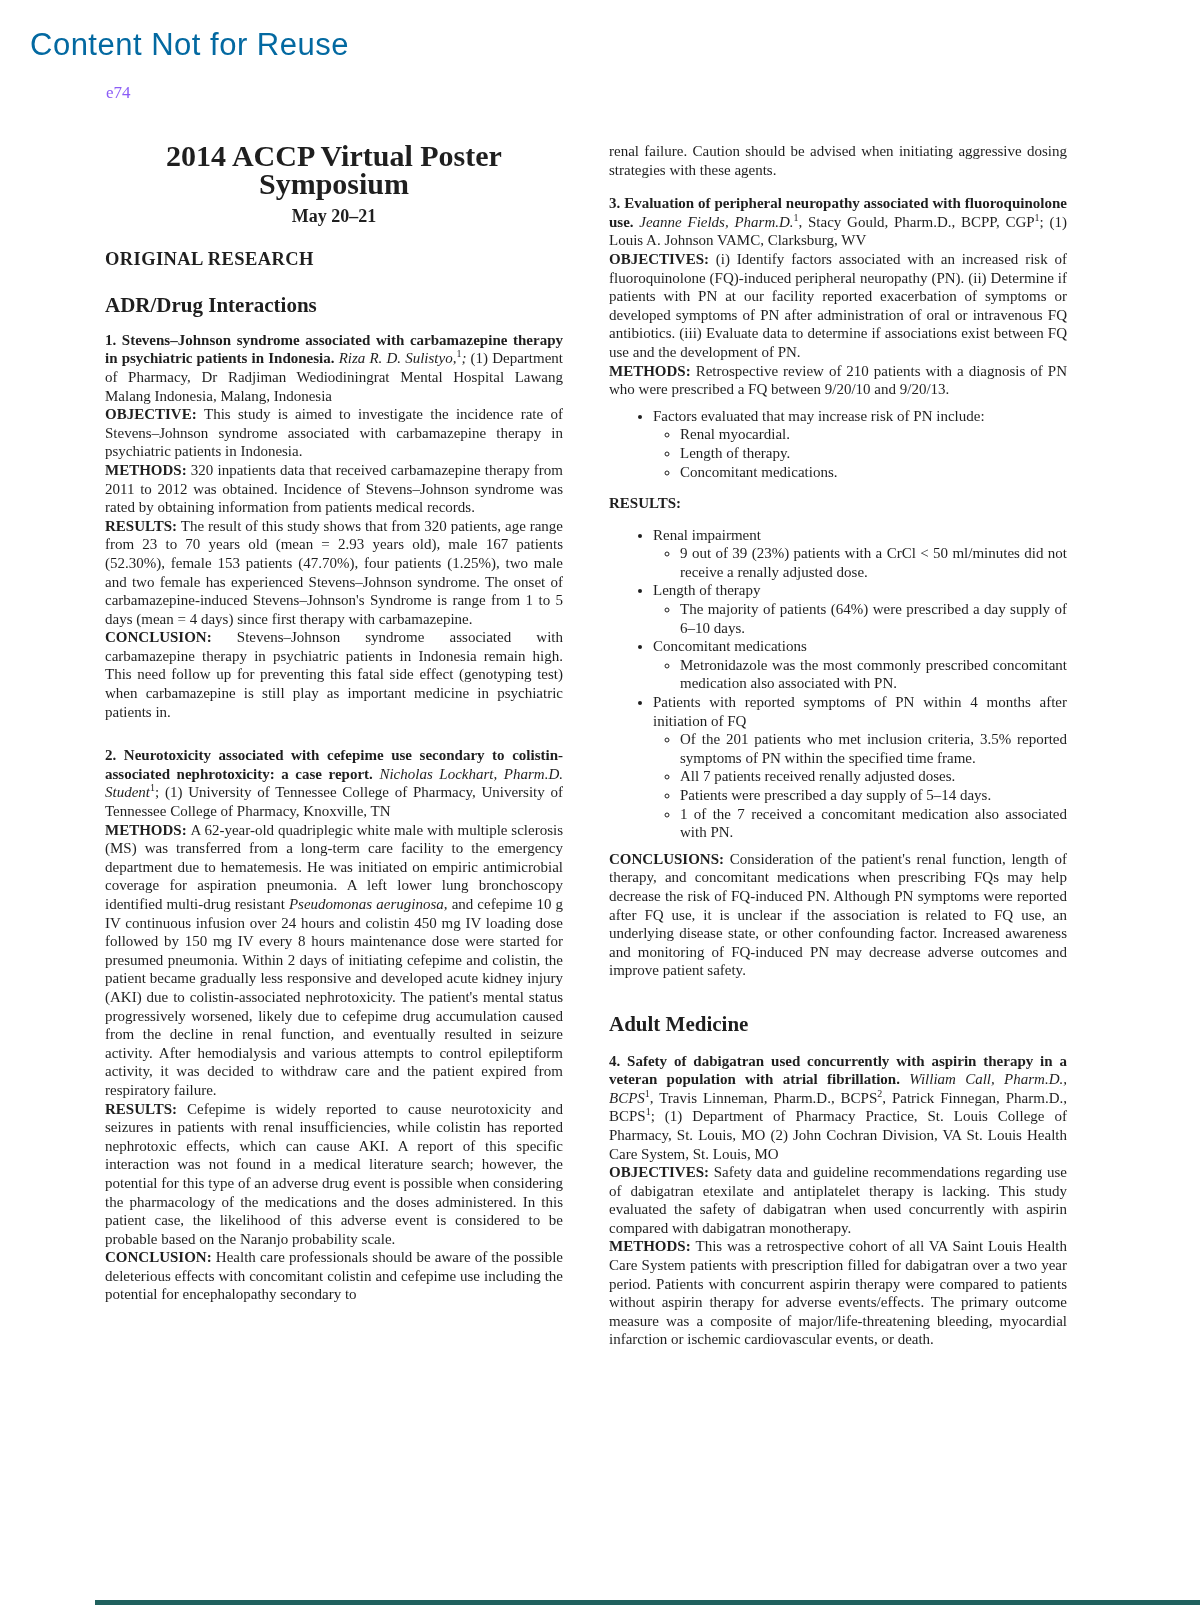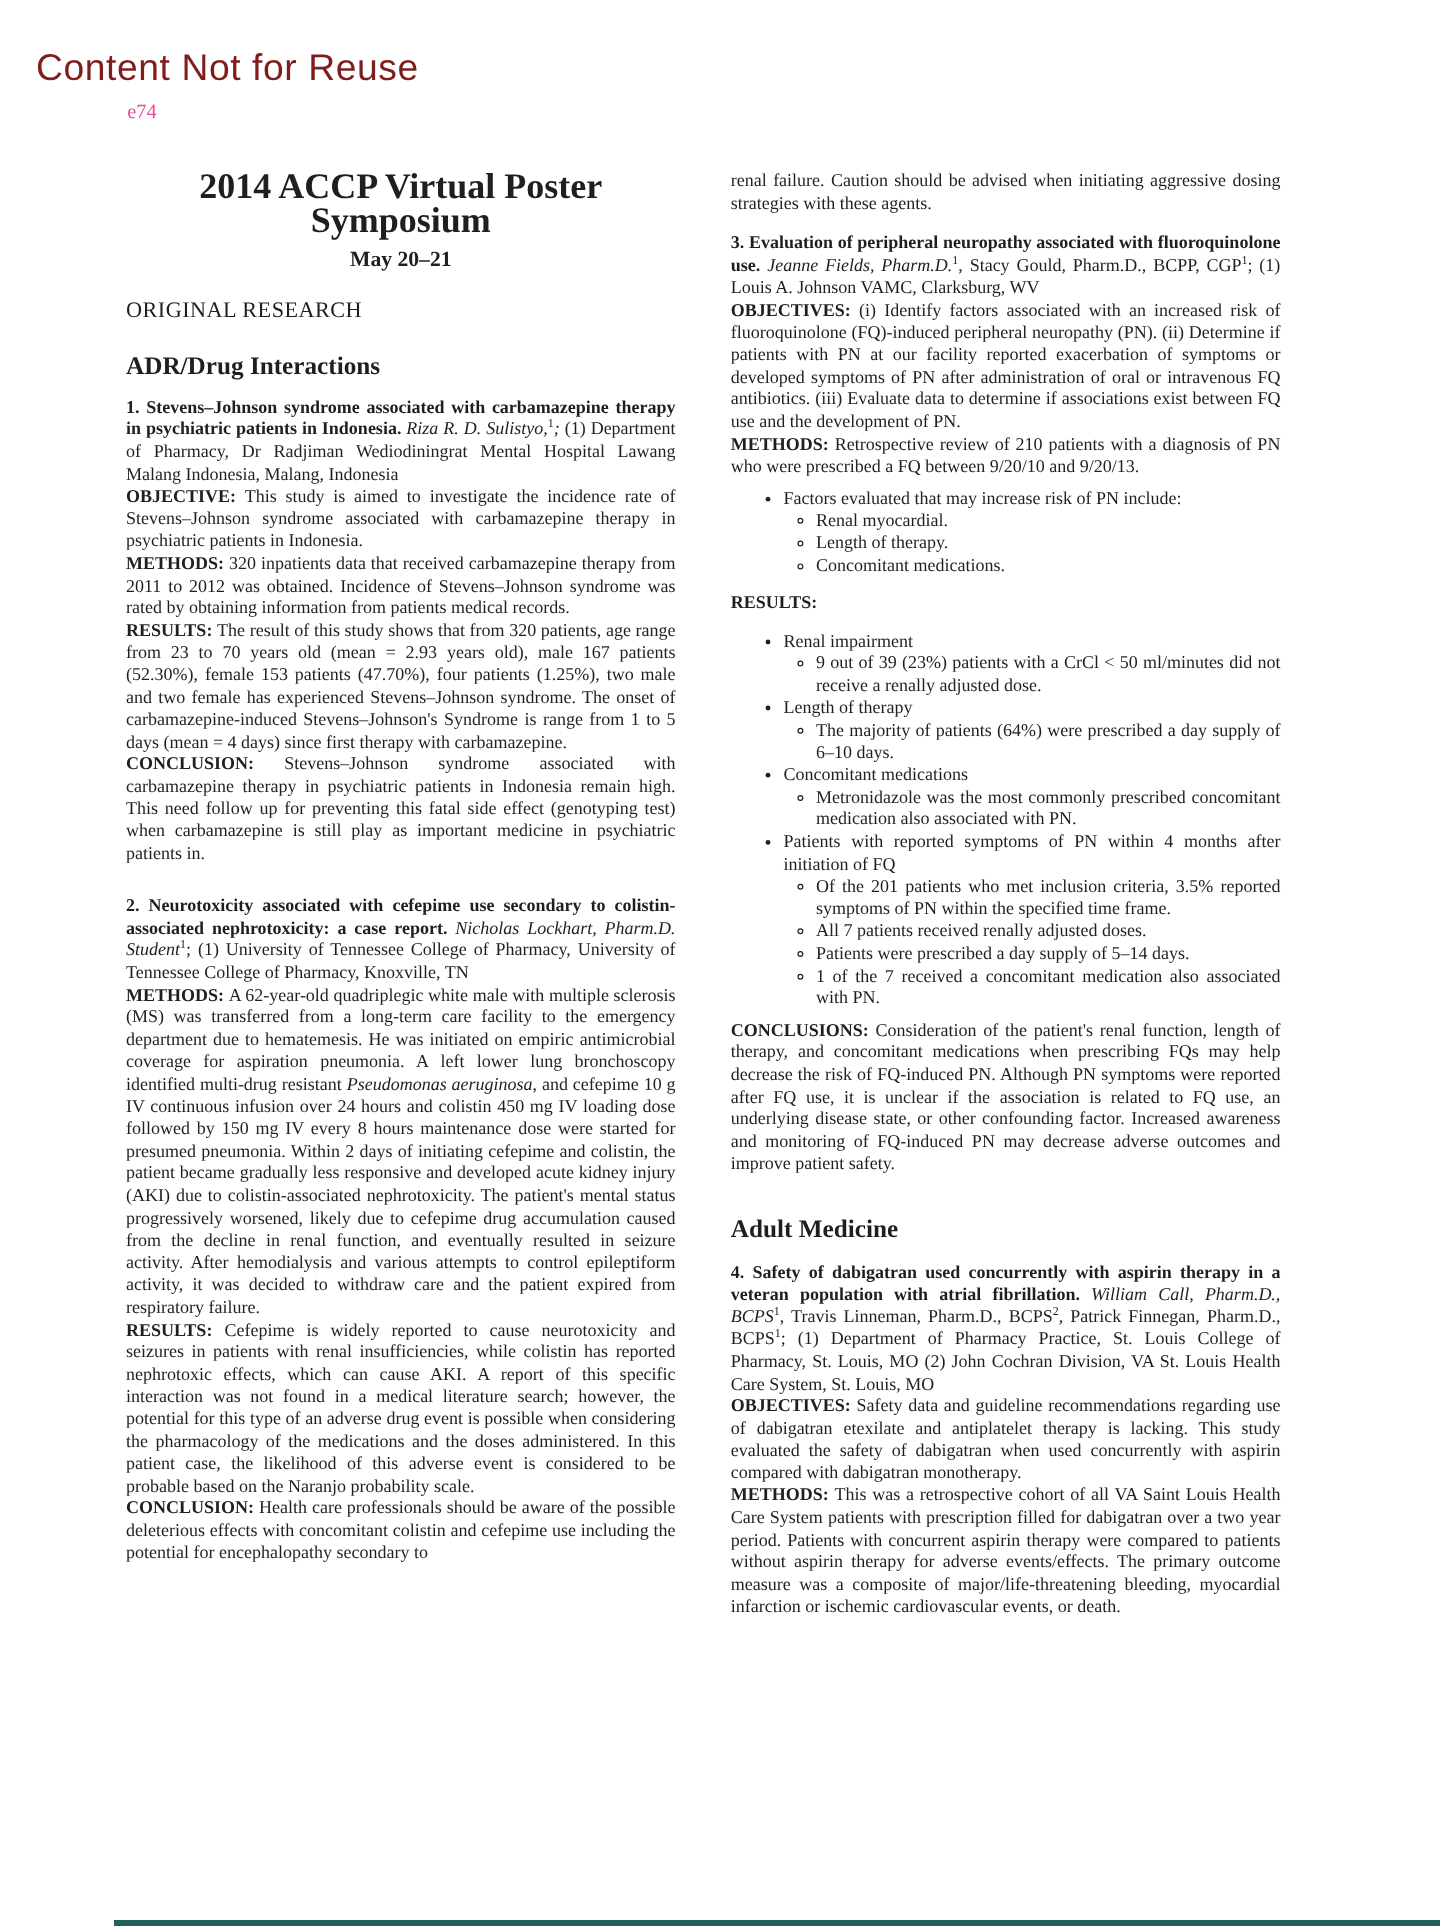--- a/index.html
+++ b/index.html
@@ -6,29 +6,29 @@
   html,body { background:#ffffff; }
   body {
     width:1200px; height:1605px;
     font-family:"Liberation Serif", serif;
     color:#1f1f1f;
   }
   .page { position:relative; width:1200px; height:1605px; overflow:hidden; background:#ffffff; }
   .watermark {
     position:absolute; left:30px; top:27px;
     font-family:"Liberation Sans", sans-serif;
-    font-size:31px; font-weight:400; color:#7f1d1d; letter-spacing:0.5px;margin-top:12px;
+    font-size:31px; font-weight:400; color:#0369a1; letter-spacing:0.5px;
   }
-  .page-number { position:absolute; left:106px; top:83px; font-size:17px; color:#ec4899; }
+  .page-number { position:absolute; left:106px; top:83px; font-size:17px; color:#8b5cf6; }
   .columns { position:absolute; left:105px; top:142px; width:963px; display:flex; gap:46px; }
   .col { width:458px; font-size:15px; line-height:18.6px; text-align:justify; }
   .col p { margin:0; }
   .main-title { font-size:30px; line-height:28px; font-weight:bold; text-align:center; margin:0 0 9px; }
   .dates { font-size:18px; font-weight:bold; text-align:center; margin:0 0 24px; }
-  .kicker { font-size:18.5px; font-weight:normal; letter-spacing:0.4px; margin:0 0 28px; text-align:left; }
+  .kicker { font-size:18.5px; font-weight:bold; letter-spacing:0.4px; margin:0 0 28px; text-align:left; }
   .section-heading { font-size:21px; font-weight:bold; margin:0 0 16px; text-align:left; }
   .abstract + .abstract { margin-top:25px; }
   .abs3 { margin-top:15px; }
   ul.bullets { margin:8px 0 8px; padding-left:44px; list-style-type:disc; }
   ul.bullets li { margin:0; }
   ul.sublist { list-style-type:circle; padding-left:27px; margin:0; }
   .col .results-label { font-weight:bold; margin:13px 0 13px; text-align:left; }
   .col .adult { margin:35px 0 18px; }
   .col .concl-gap { margin-top:5px; }
   sup { font-size:10px; line-height:0; vertical-align:super; }

